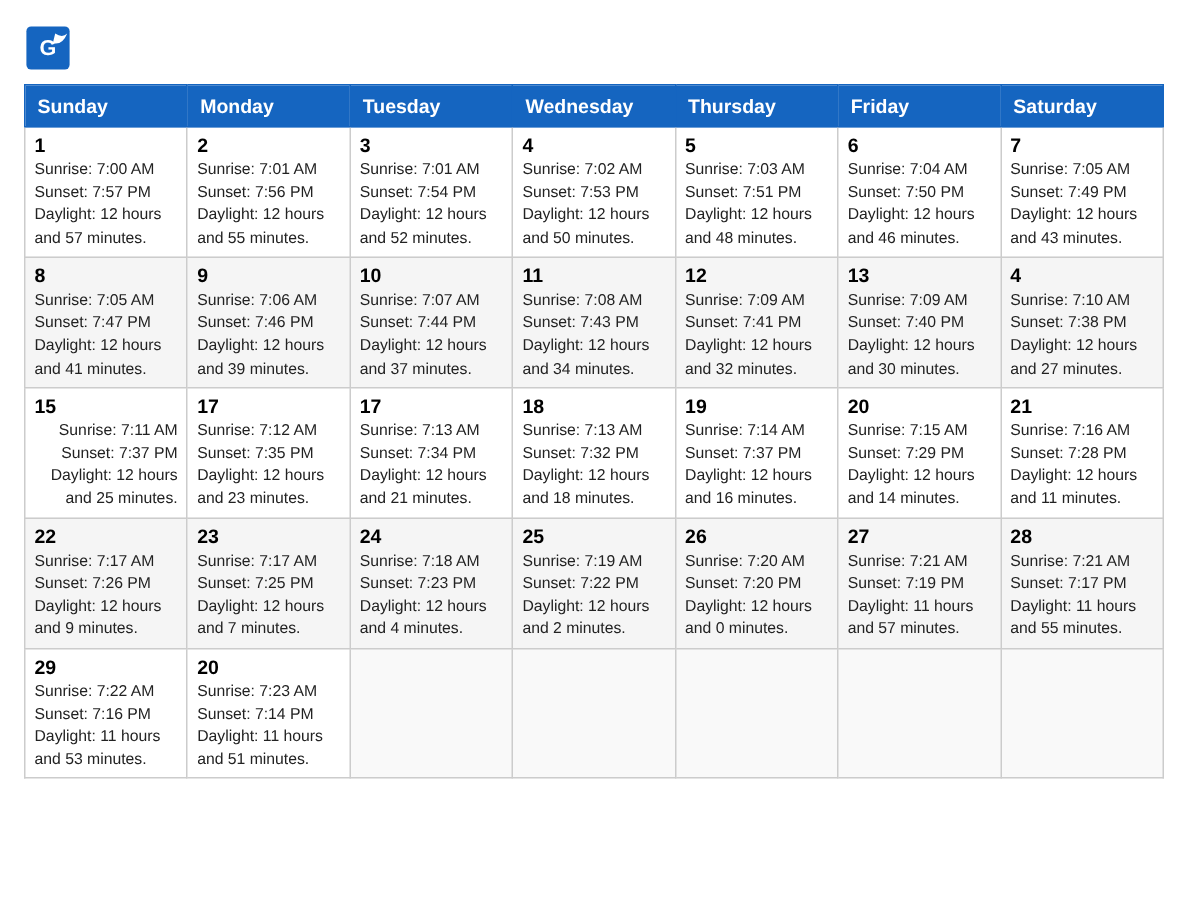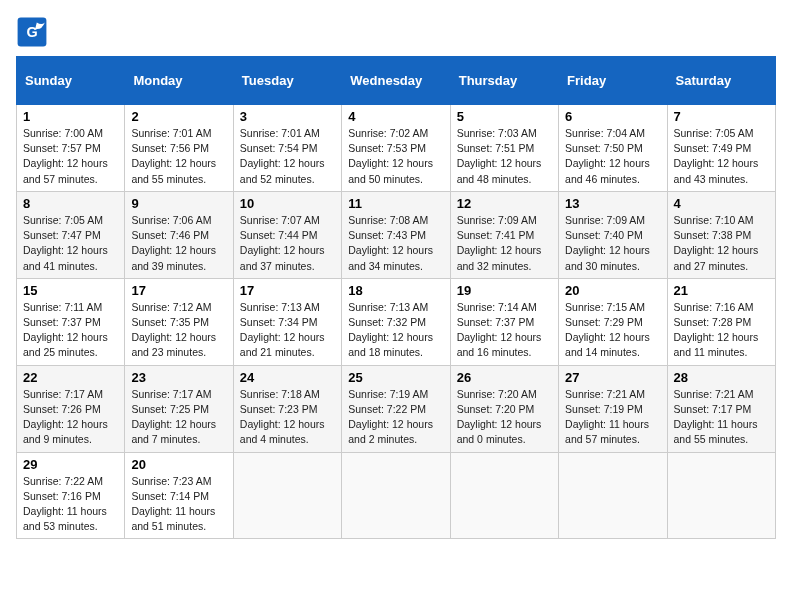--- a/index.html
+++ b/index.html
@@ -48,21 +48,21 @@
     }
     .calendar-table {
       width: 100%;
       border-collapse: collapse;
       font-size: 11px;
     }
     .calendar-table th {
       background: #1565c0;
       color: #fff;
       text-align: left;
-      padding: 16px 8px;
+      padding: 6px 8px;
       font-size: 13px;
       font-weight: bold;
       border: 1px solid #1565c0;
     }
     .calendar-table td {
       border: 1px solid #ccc;
       vertical-align: top;
       padding: 4px 6px;
       min-height: 80px;
       width: calc(100% / 7);
@@ -205,21 +205,21 @@
         <td>
           <span class="day-number">4</span>
           <div class="day-info" style="white-space: pre-line;">Sunrise: 7:10 AM
 Sunset: 7:38 PM
 Daylight: 12 hours and 27 minutes.</div>
         </td>
       </tr>
       <tr>
         <td>
           <span class="day-number">15</span>
-          <div class="day-info" style="white-space: pre-line;">Sunrise: 7:11 AM
+          <div class="day-info" style="white-space: pre-line; text-align: right;">Sunrise: 7:11 AM
 Sunset: 7:37 PM
 Daylight: 12 hours and 25 minutes.</div>
         </td>
         <td>
           <span class="day-number">17</span>
           <div class="day-info" style="white-space: pre-line;">Sunrise: 7:12 AM
 Sunset: 7:35 PM
 Daylight: 12 hours and 23 minutes.</div>
         </td>
         <td>

